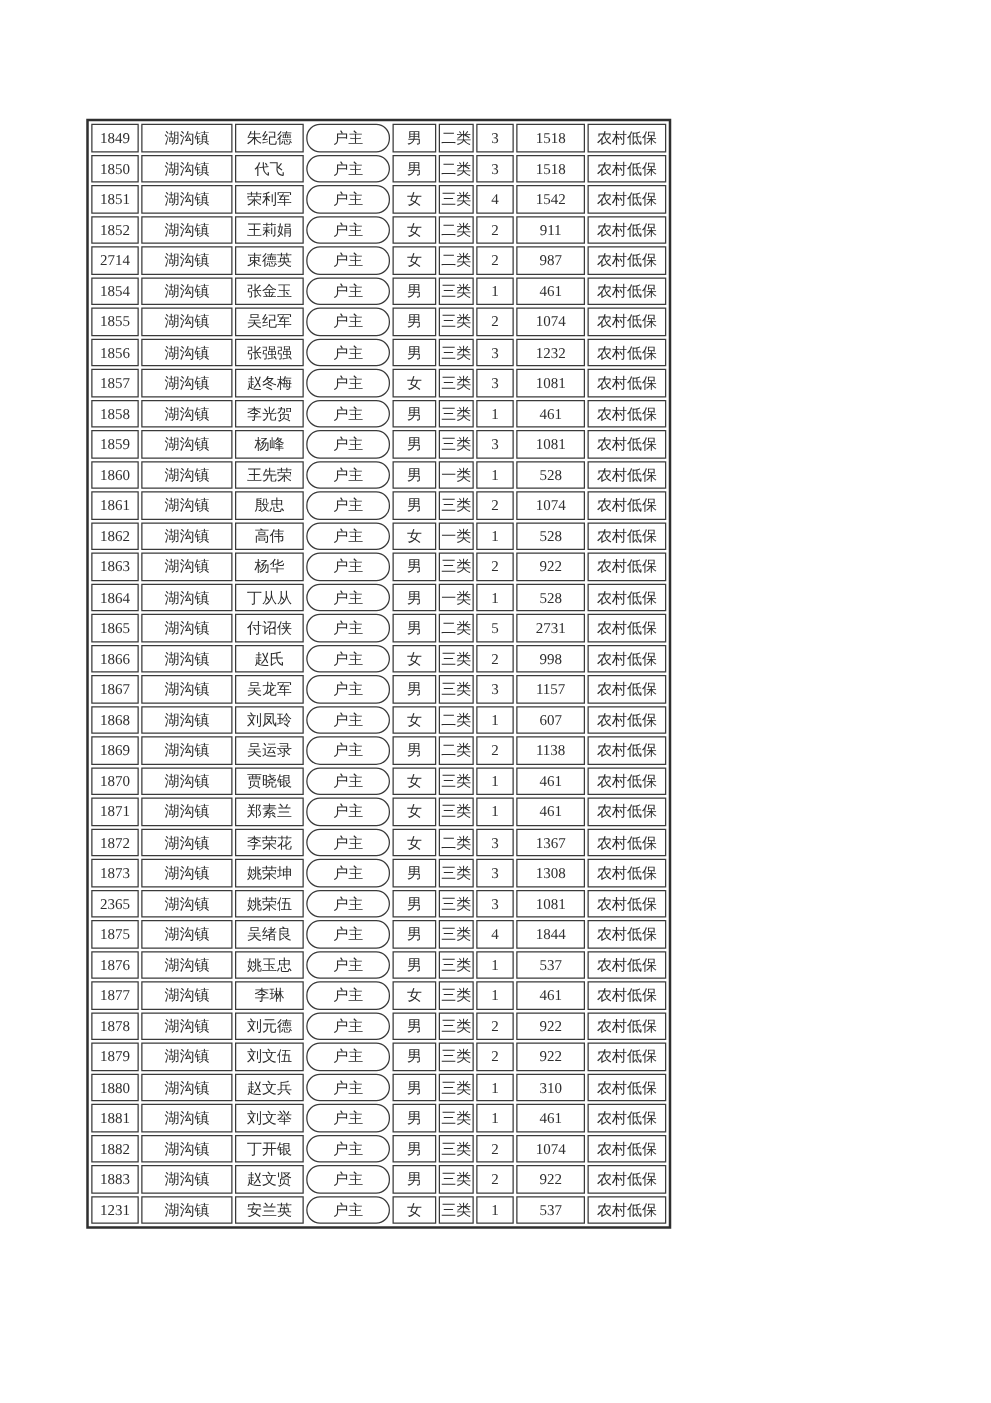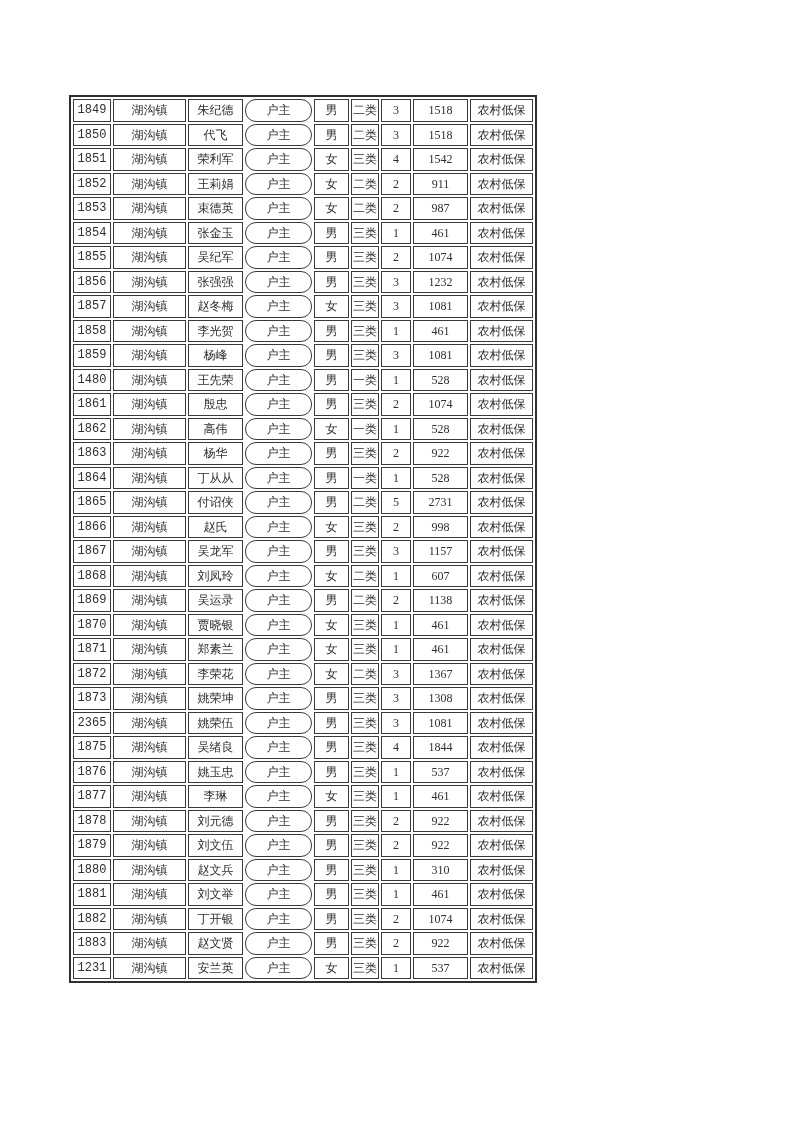--- a/index.html
+++ b/index.html
@@ -37,21 +37,21 @@
     padding: 0;
     height: 20.5px;
     font-size: 12px;
     line-height: 14px;
     color: #2e2e2e;
     text-align: center;
     vertical-align: middle;
     white-space: nowrap;
     overflow: hidden;
   }
-  td.c0 { width: 36px; font-family: Liberation Mono, monospace; }
+  td.c0 { width: 36px; }
   td.c1 { width: 71px; margin-top: 32px; }
   td.c2 { width: 53px; margin-left: 12px; }
   td.c3 { width: 65px; border-radius: 11px; }
   td.c4 { width: 33px; }
   td.c5 { width: 26px; }
   td.c6 { width: 28px; }
   td.c7 { width: 53px; }
   td.c8 { width: 61px; }
 </style>
 </head>
@@ -98,21 +98,21 @@
           <td class="c1">湖沟镇</td>
           <td class="c2">王莉娟</td>
           <td class="c3">户主</td>
           <td class="c4">女</td>
           <td class="c5">二类</td>
           <td class="c6">2</td>
           <td class="c7">911</td>
           <td class="c8">农村低保</td>
         </tr>
         <tr>
-          <td class="c0">1853</td>
+          <td class="c0">2714</td>
           <td class="c1">湖沟镇</td>
           <td class="c2">束德英</td>
           <td class="c3">户主</td>
           <td class="c4">女</td>
           <td class="c5">二类</td>
           <td class="c6">2</td>
           <td class="c7">987</td>
           <td class="c8">农村低保</td>
         </tr>
         <tr>
@@ -175,21 +175,21 @@
           <td class="c1">湖沟镇</td>
           <td class="c2">杨峰</td>
           <td class="c3">户主</td>
           <td class="c4">男</td>
           <td class="c5">三类</td>
           <td class="c6">3</td>
           <td class="c7">1081</td>
           <td class="c8">农村低保</td>
         </tr>
         <tr>
-          <td class="c0">1480</td>
+          <td class="c0">1860</td>
           <td class="c1">湖沟镇</td>
           <td class="c2">王先荣</td>
           <td class="c3">户主</td>
           <td class="c4">男</td>
           <td class="c5">一类</td>
           <td class="c6">1</td>
           <td class="c7">528</td>
           <td class="c8">农村低保</td>
         </tr>
         <tr>

